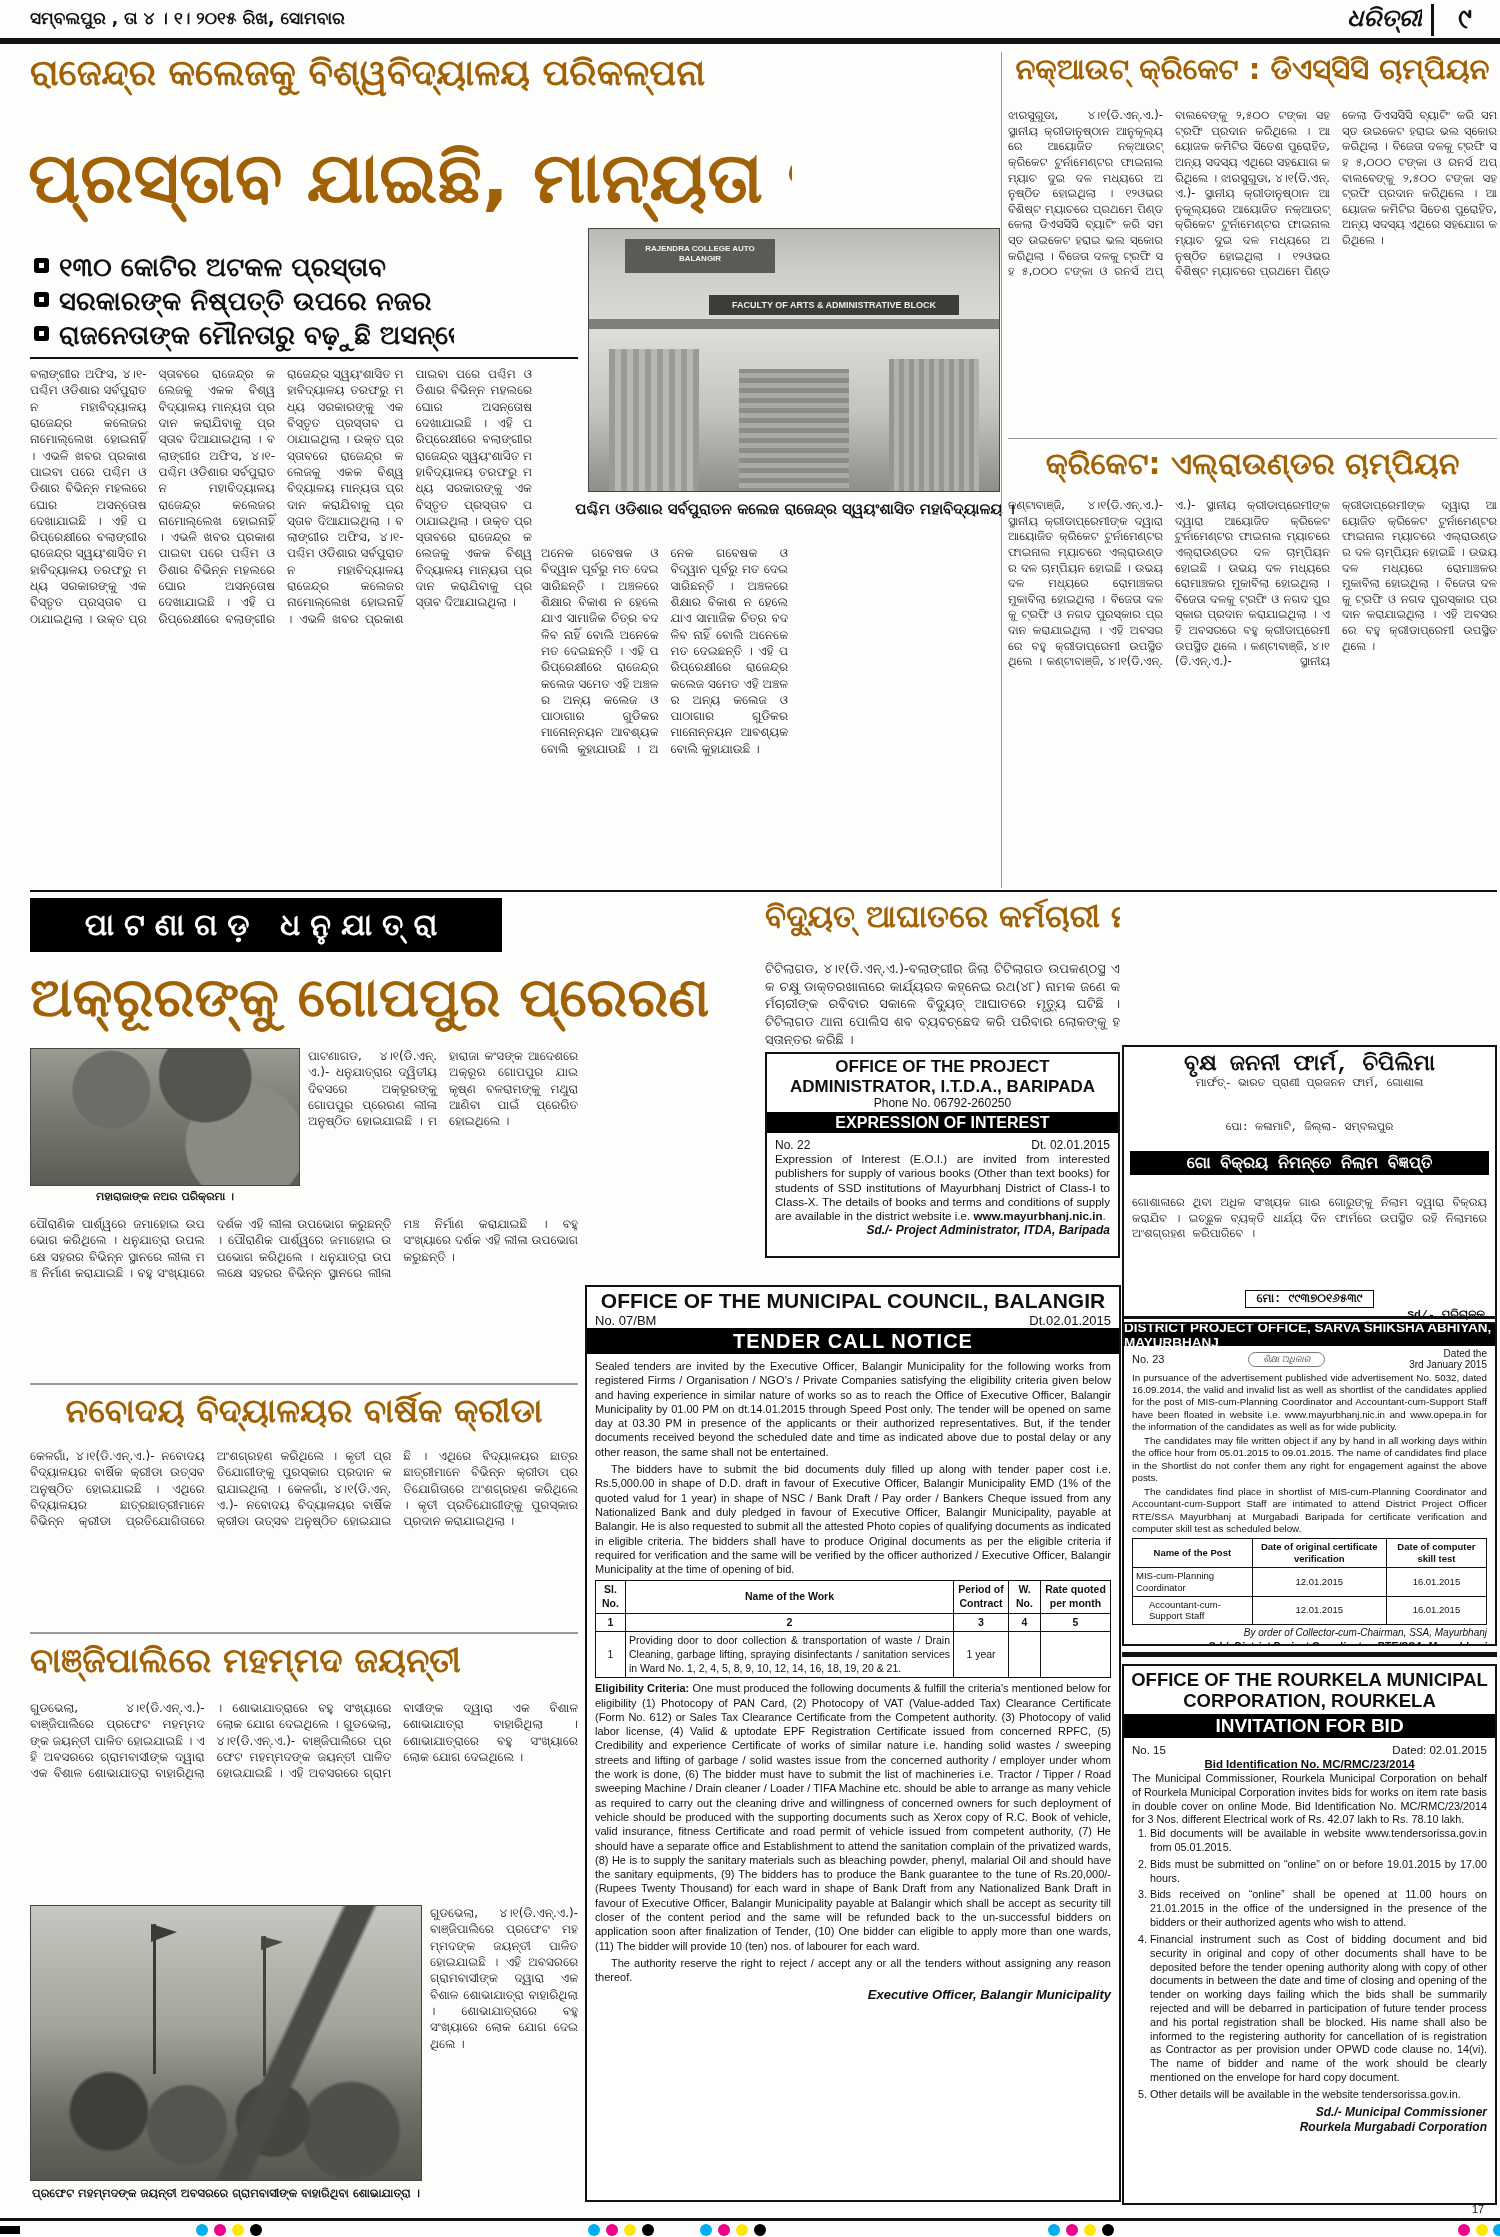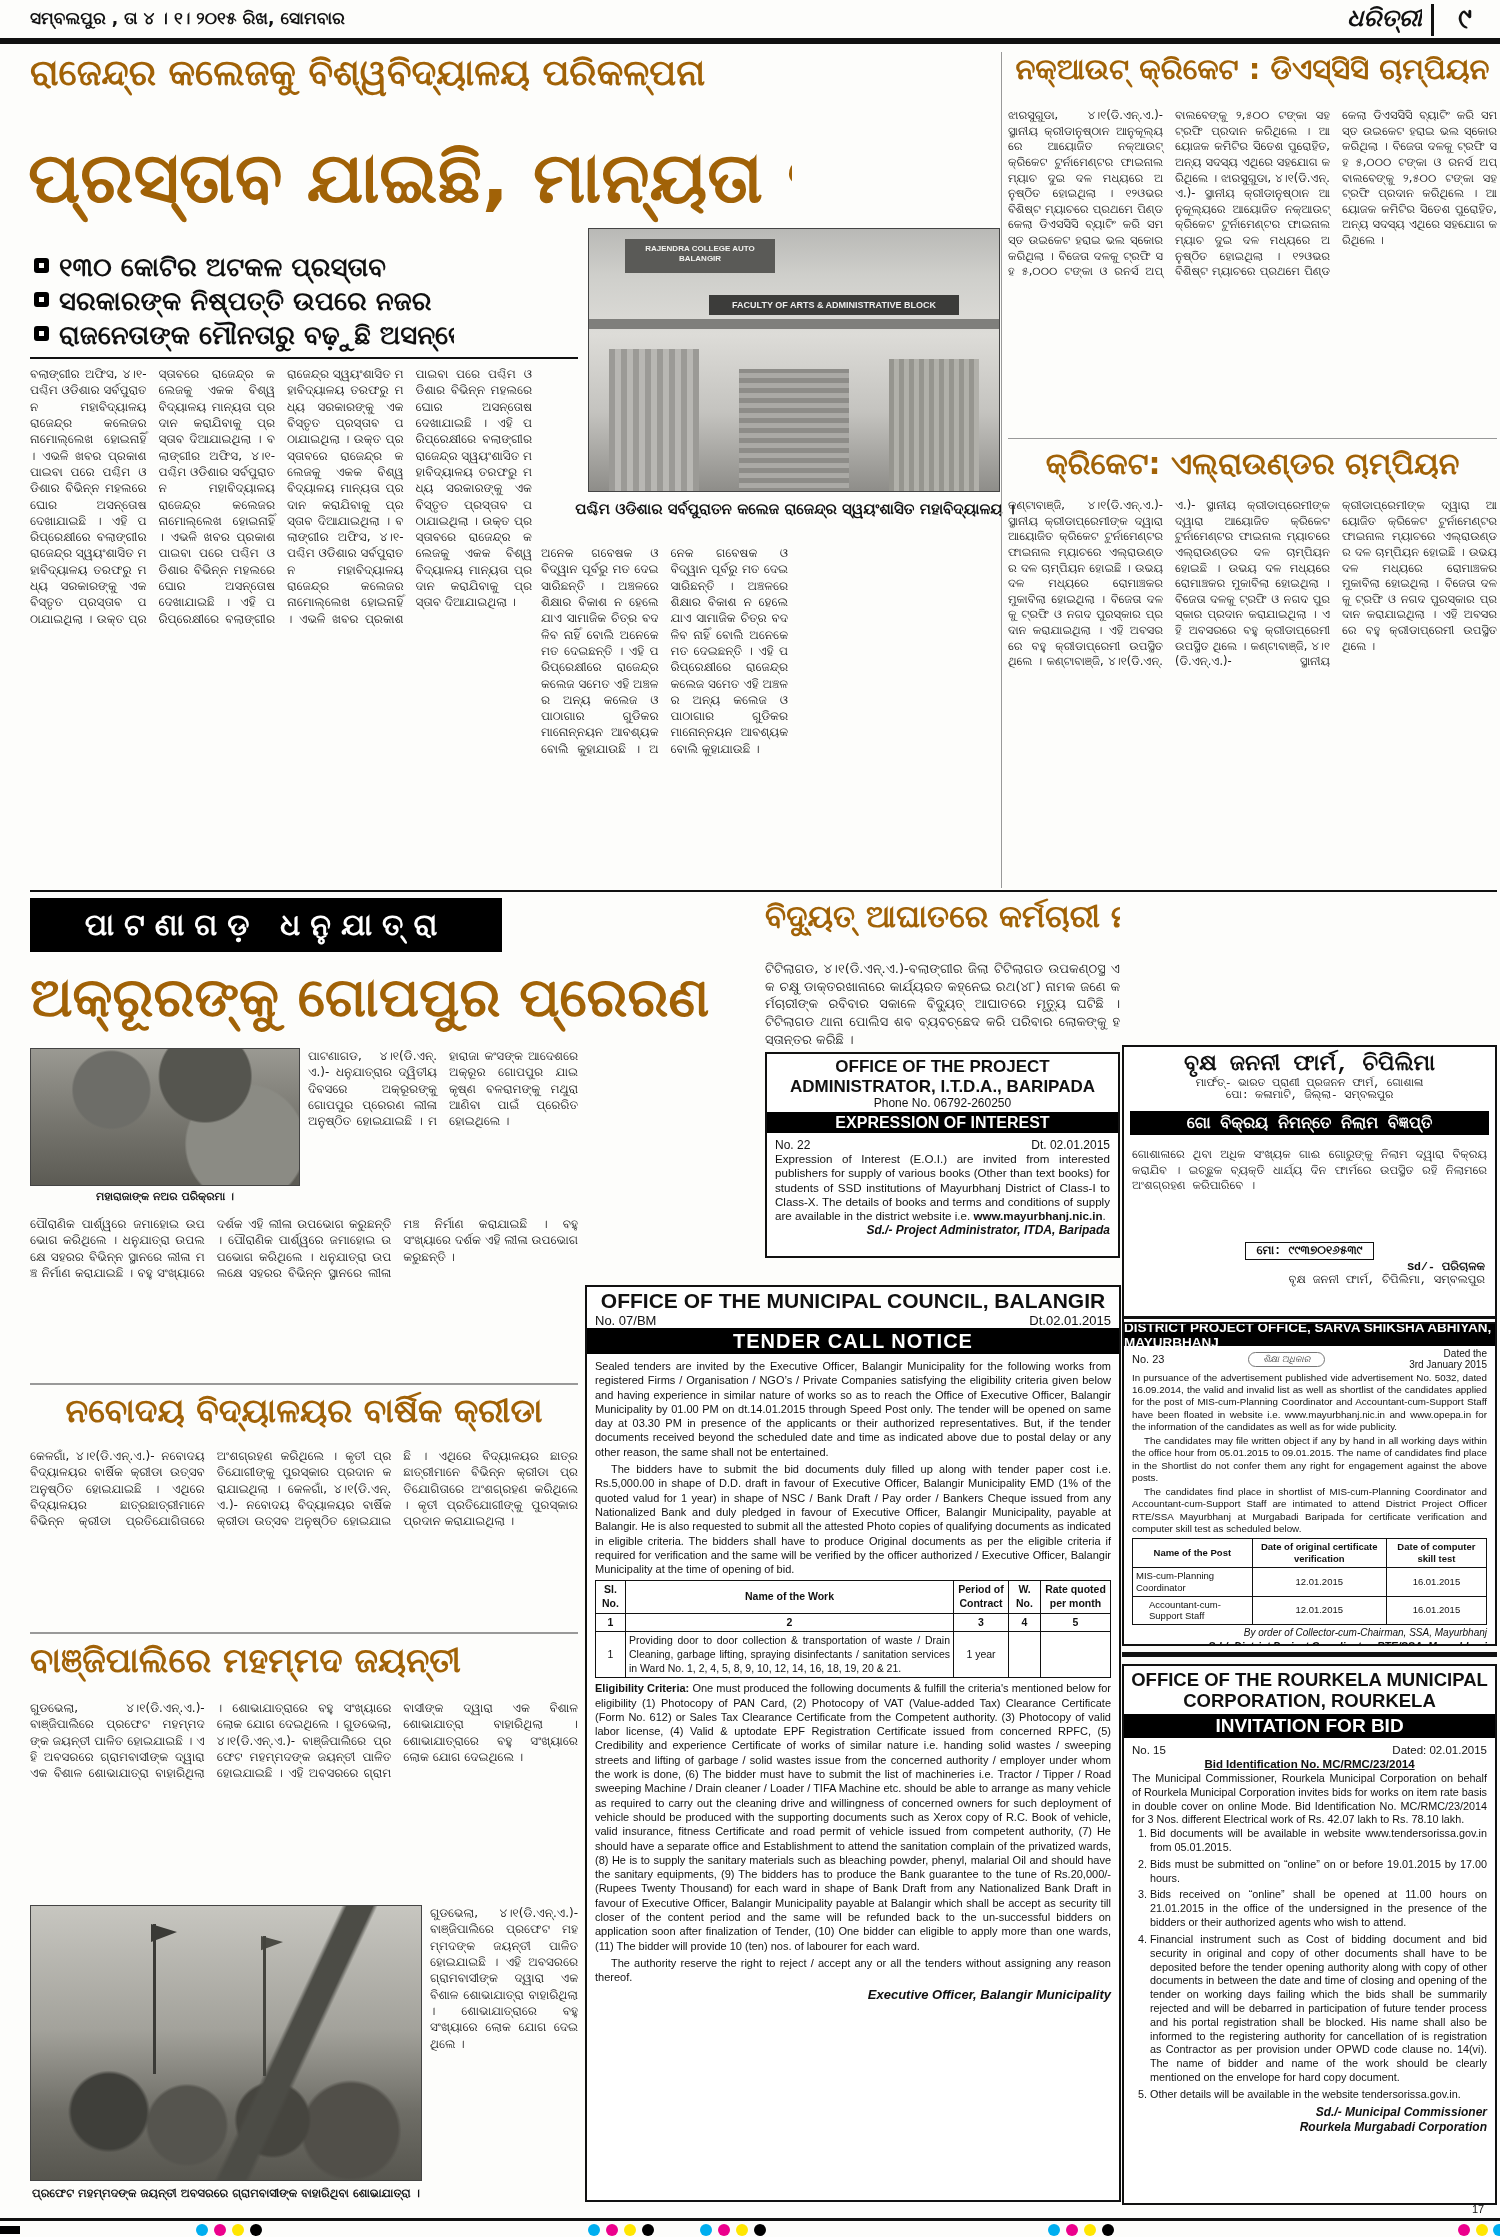--- a/index.html
+++ b/index.html
@@ -201,22 +201,22 @@
         </table>
       <p class="njust" style="margin-top:3px;"><b>Eligibility Criteria:</b><span> One must produced the following documents &amp; fulfill the criteria's mentioned below for eligibility (1) Photocopy of PAN Card, (2) Photocopy of VAT (Value-added Tax) Clearance Certificate (Form No. 612) or Sales Tax Clearance Certificate from the Competent authority. (3) Photocopy of valid labor license, (4) Valid &amp; uptodate EPF Registration Certificate issued from concerned RPFC, (5) Credibility and experience Certificate of works of similar nature i.e. handing solid wastes / sweeping streets and lifting of garbage / solid wastes issue from the concerned authority / employer under whom the work is done, (6) The bidder must have to submit the list of machineries i.e. Tractor / Tipper / Road sweeping Machine / Drain cleaner / Loader / TIFA Machine etc. should be able to arrange as many vehicle as required to carry out the cleaning drive and willingness of concerned owners for such deployment of vehicle should be produced with the supporting documents such as Xerox copy of R.C. Book of vehicle, valid insurance, fitness Certificate and road permit of vehicle issued from competent authority, (7) He should have a separate office and Establishment to attend the sanitation complain of the privatized wards, (8) He is to supply the sanitary materials such as bleaching powder, phenyl, malarial Oil and should have the sanitary equipments, (9) The bidders has to produce the Bank guarantee to the tune of Rs.20,000/- (Rupees Twenty Thousand) for each ward in shape of Bank Draft from any Nationalized Bank Draft in favour of Executive Officer, Balangir Municipality payable at Balangir which shall be accept as security till closer of the content period and the same will be refunded back to the un-successful bidders on application soon after finalization of Tender, (10) One bidder can eligible to apply more than one wards, (11) The bidder will provide 10 (ten) nos. of labourer for each ward.</span></p>
       <p class="njust" style="text-indent:16px; margin-top:3px;">The authority reserve the right to reject / accept any or all the tenders without assigning any reason thereof.</p>
       <div class="sign" style="font-size:13px; margin-top:2px;">Executive Officer, Balangir Municipality</div>
     </div>
   </div>
 
   <div class="abs notice" style="left:1122px; top:1045px; width:375px; height:339px; font-family:Liberation Mono, monospace;">
     <div class="center" style="font-size:22px; font-weight:bold; padding-top:4px; white-space:nowrap; overflow:hidden;">ବୃକ୍ଷ ଜନନୀ ଫାର୍ମ, ଚିପିଲିମା</div>
     <div class="center" style="font-size:11px;">ମାର୍ଫତ୍- ଭାରତ ପ୍ରାଣୀ ପ୍ରଜନନ ଫାର୍ମ, ଗୋଶାଳା</div>
-    <div class="center" style="font-size:11px;">ପୋ: କଳାମାଟି, ଜିଲ୍ଲା- ସମ୍ବଲପୁର</div>
-    <div class="banner-black" style="height:24px; font-size:16px; margin:10px 6px;">ଗୋ ବିକ୍ରୟ ନିମନ୍ତେ ନିଲାମ ବିଜ୍ଞପ୍ତି</div>
+    <div class="center" style="font-size:11px;margin-top:32px;">ପୋ: କଳାମାଟି, ଜିଲ୍ଲା- ସମ୍ବଲପୁର</div>
+    <div class="banner-black" style="height:24px; font-size:16px; margin:18px 6px;">ଗୋ ବିକ୍ରୟ ନିମନ୍ତେ ନିଲାମ ବିଜ୍ଞପ୍ତି</div>
     <div class="odia-body" style="padding:2px 8px; font-size:11.5px; height:96px;">ଗୋଶାଳାରେ ଥିବା ଅଧିକ ସଂଖ୍ୟକ ଗାଈ ଗୋରୁଙ୍କୁ ନିଲାମ ଦ୍ୱାରା ବିକ୍ରୟ କରାଯିବ । ଇଚ୍ଛୁକ ବ୍ୟକ୍ତି ଧାର୍ଯ୍ୟ ଦିନ ଫାର୍ମରେ ଉପସ୍ଥିତ ରହି ନିଲାମରେ ଅଂଶଗ୍ରହଣ କରିପାରିବେ ।</div>
     <div class="center">
       <span style="display:inline-block; border:1px solid #111; padding:1px 10px; font-size:12px; font-weight:bold;">ମୋ: ୯୯୩୭୦୧୬୫୩୯</span>
     </div>
     <div class="right" style="padding-right:10px; font-size:11.5px; font-weight:bold;">Sd/- ପରିଚାଳକ</div>
     <div class="right" style="padding-right:10px; font-size:11.5px;">ବୃକ୍ଷ ଜନନୀ ଫାର୍ମ, ଚିପିଲିମା, ସମ୍ବଲପୁର</div>
   </div>
 
   <div class="abs rule" style="left:1122px; top:1316px; width:375px; height:3px;"></div>
 

